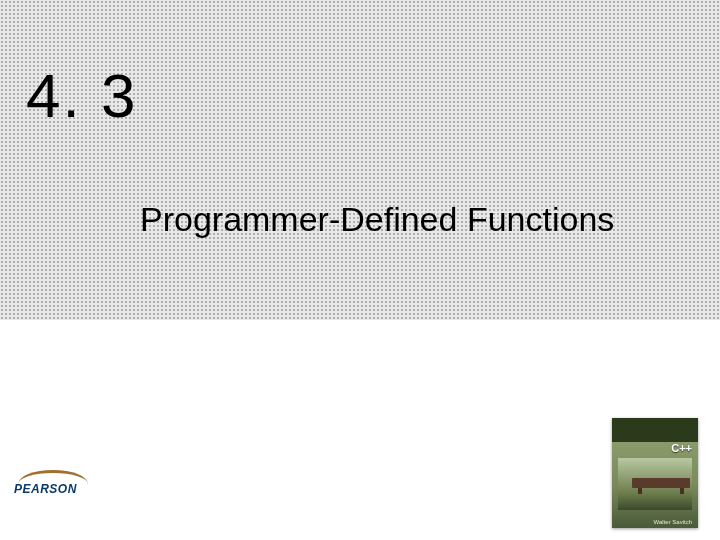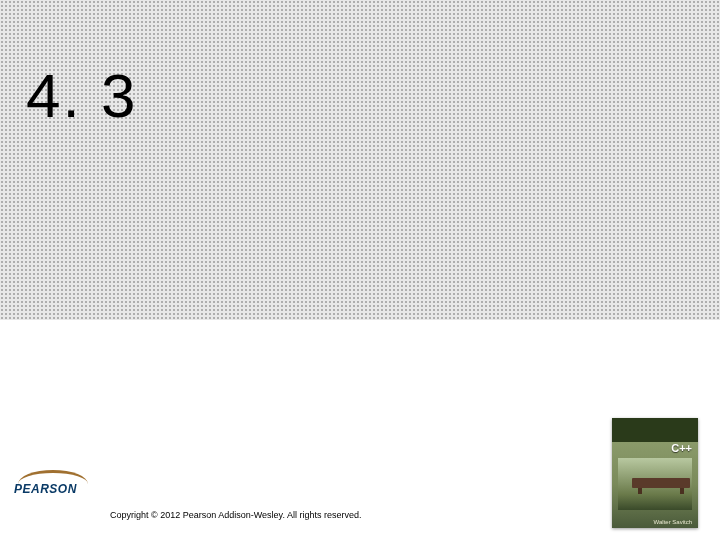--- a/index.html
+++ b/index.html
@@ -120,28 +120,28 @@
     color: #e8e8d0;
   }
 </style>
 </head>
 <body>
 
 <div class="slide">
 
   <div class="top-region">
     <div class="section-number">4. 3</div>
+    <div class="section-title">Programmer-Defined Functions</div>
   </div>
 
   <div class="pearson-logo">
     <div class="arc"></div>
     <div class="wordmark">PEARSON</div>
   </div>
 
-  <div class="copyright">Copyright © 2012 Pearson Addison-Wesley. All rights reserved.</div>
 
   <div class="book-cover">
     <div class="cpp">C++</div>
     <div class="scene">
       <div class="bench"></div>
     </div>
     <div class="author">Walter Savitch</div>
   </div>
 
 </div>

